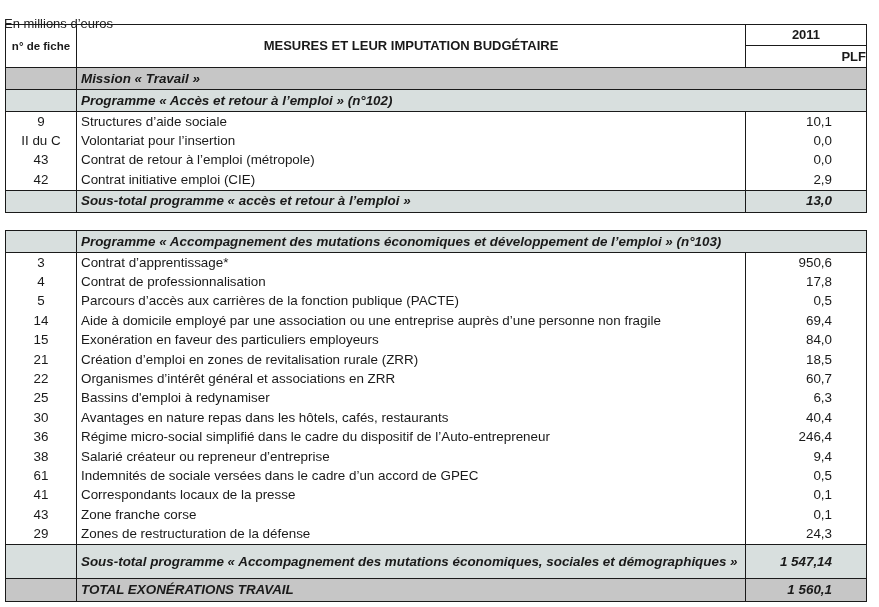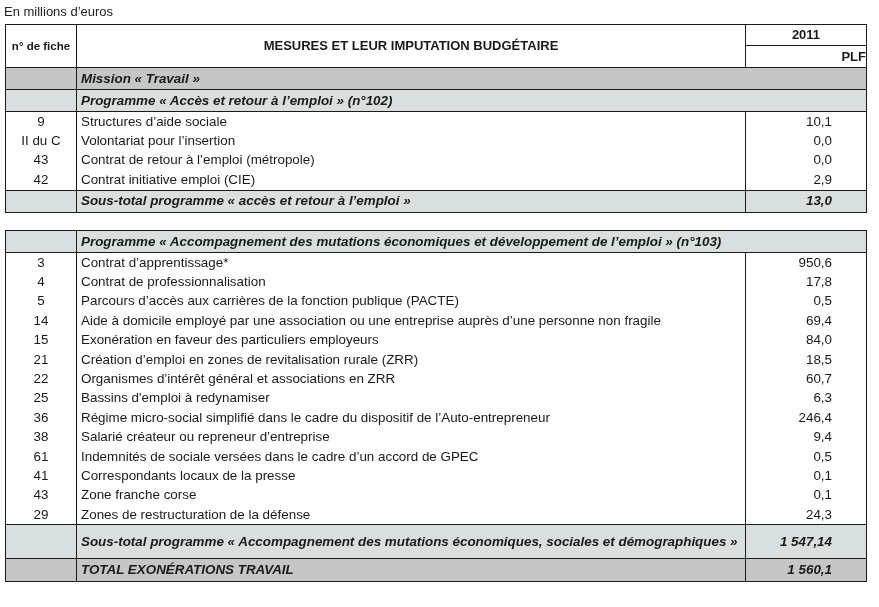--- a/index.html
+++ b/index.html
@@ -1,21 +1,21 @@
 <!DOCTYPE html>
 <html><head>
 <meta charset="utf-8">
 <style>
   html, body { margin: 0; padding: 0; background: #ffffff; }
   body {
     width: 879px; height: 607px; position: relative; overflow: hidden;
     font-family: "Liberation Sans", sans-serif; color: #1a1a1a;
   }
   .caption {
-    position: absolute; left: 4px; top: 4px; font-size: 13px; color: #222;
+    position: absolute; left: 4px; top: 16px; font-size: 13px; color: #222;
   }
   table {
     position: absolute; left: 5px; border-collapse: collapse;
     table-layout: fixed; width: 861px;
   }
   #t1 { top: 24px; }
   #t2 { top: 230px; }
   td, th {
     border-left: 1px solid #1a1a1a; border-right: 1px solid #1a1a1a;
     padding: 0; font-size: 13.4px; line-height: 16px;
@@ -148,20 +148,25 @@
         <td class="num">22</td>
         <td class="lbl">Organismes d’intérêt général et associations en ZRR</td>
         <td class="val">60,7</td>
       </tr>
       <tr class="data">
         <td class="num">25</td>
         <td class="lbl">Bassins d'emploi à redynamiser</td>
         <td class="val">6,3</td>
       </tr>
       <tr class="data">
+        <td class="num">30</td>
+        <td class="lbl">Avantages en nature repas dans les hôtels, cafés, restaurants</td>
+        <td class="val">40,4</td>
+      </tr>
+      <tr class="data">
         <td class="num">36</td>
         <td class="lbl">Régime micro-social simplifié dans le cadre du dispositif de l’Auto-entrepreneur</td>
         <td class="val">246,4</td>
       </tr>
       <tr class="data">
         <td class="num">38</td>
         <td class="lbl">Salarié créateur ou repreneur d’entreprise</td>
         <td class="val">9,4</td>
       </tr>
       <tr class="data">

